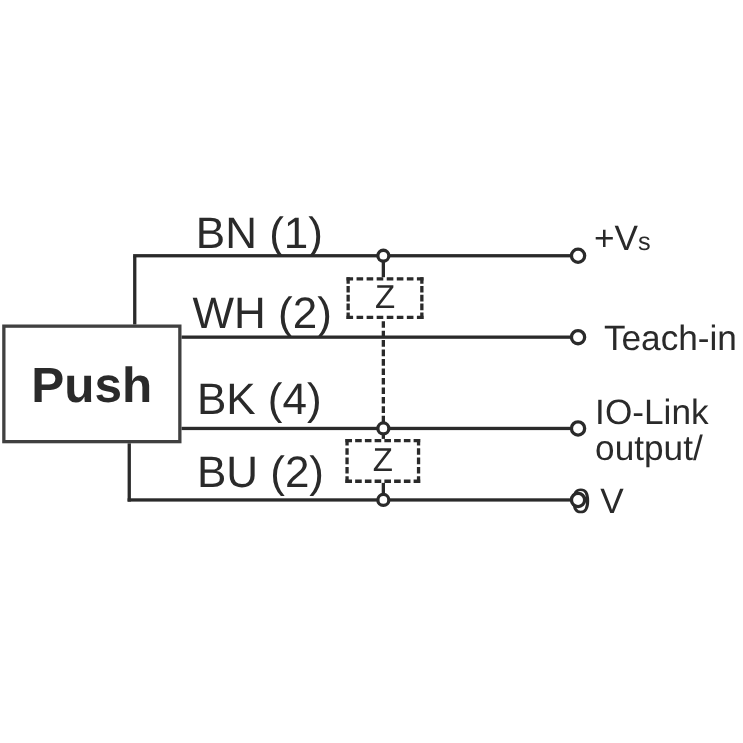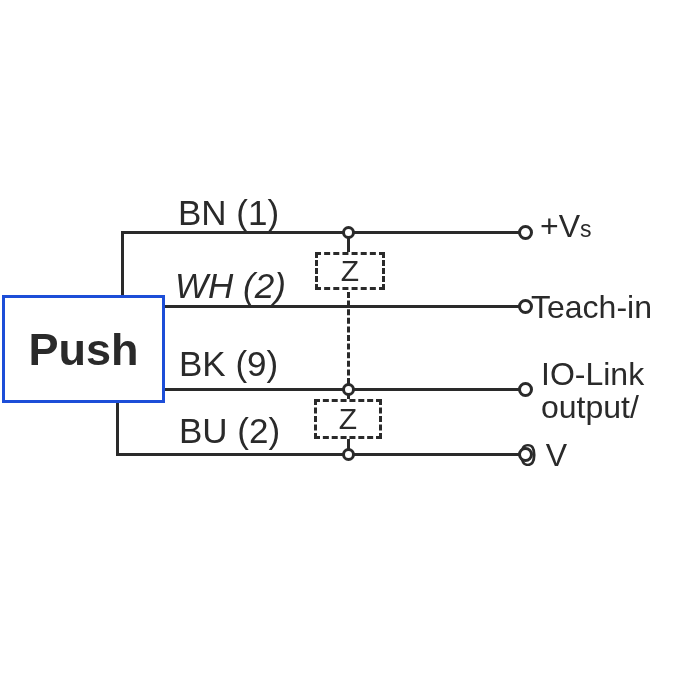--- a/index.html
+++ b/index.html
@@ -16,21 +16,21 @@
     color: #2a2a2a;
     overflow: hidden;
   }
   .abs { position: absolute; }
 
   
   .device-box {
     left: 2px; top: 295px;
     width: 163px; height: 108px;
     box-sizing: border-box;
-    border: 3px solid #1d4ed8;
+    border: 3px solid #404040;
     display: flex;
     flex-direction: column;
     align-items: center;
     justify-content: center;
     background: #ffffff;
     z-index: 2;
   }
   .device-box .line {
     font-size: 45px;
     font-weight: bold;
@@ -102,39 +102,39 @@
   .conn-s3 { top: 438px; height: 11px; }
   .conn-dashed {
     left: 347px; top: 292px;
     width: 0; height: 92px;
     border-left: 3px dashed #2a2a2a;
     z-index: 1;
   }
 
   
   .wire-label {
-    font-size: 35px;
+    font-size: 40px;
     line-height: 35px;
     white-space: nowrap;
     z-index: 2;
   }
   .wl-bn { left: 178px; top: 195px; }
-  .wl-wh { left: 175px; top: 268px; font-style: italic; }
+  .wl-wh { left: 175px; top: 268px; }
   .wl-bk { left: 179px; top: 346px; }
   .wl-bu { left: 179px; top: 413px; }
 
   
   .term-label {
     font-size: 32px;
     line-height: 33px;
     white-space: nowrap;
     z-index: 2;
   }
-  .tl-vs    { left: 540px; top: 210px; }
-  .tl-teach { left: 531px; top: 291px; }
+  .tl-vs    { left: 540px; top: 200px; }
+  .tl-teach { left: 549px; top: 291px; }
   .tl-out   { left: 541px; top: 358px; }
   .tl-0v    { left: 519px; top: 439px; }
   .sub-s { font-size: 23px; }
 </style>
 </head>
 <body>
 
 <div class="canvas">
 
   <div class="abs device-box">
@@ -164,21 +164,21 @@
   <div class="abs junction j2"></div>
   <div class="abs junction j3"></div>
 
   <div class="abs terminal t1"></div>
   <div class="abs terminal t2"></div>
   <div class="abs terminal t3"></div>
   <div class="abs terminal t4"></div>
 
   <div class="abs wire-label wl-bn">BN (1)</div>
   <div class="abs wire-label wl-wh">WH (2)</div>
-  <div class="abs wire-label wl-bk">BK (9)</div>
+  <div class="abs wire-label wl-bk">BK (4)</div>
   <div class="abs wire-label wl-bu">BU (2)</div>
 
   <div class="abs term-label tl-vs"><span>+V</span><span class="sub-s">s</span></div>
   <div class="abs term-label tl-teach">Teach-in</div>
   <div class="abs term-label tl-out">
     <div>IO-Link</div>
     <div>output/</div>
   </div>
   <div class="abs term-label tl-0v">0 V</div>
 

